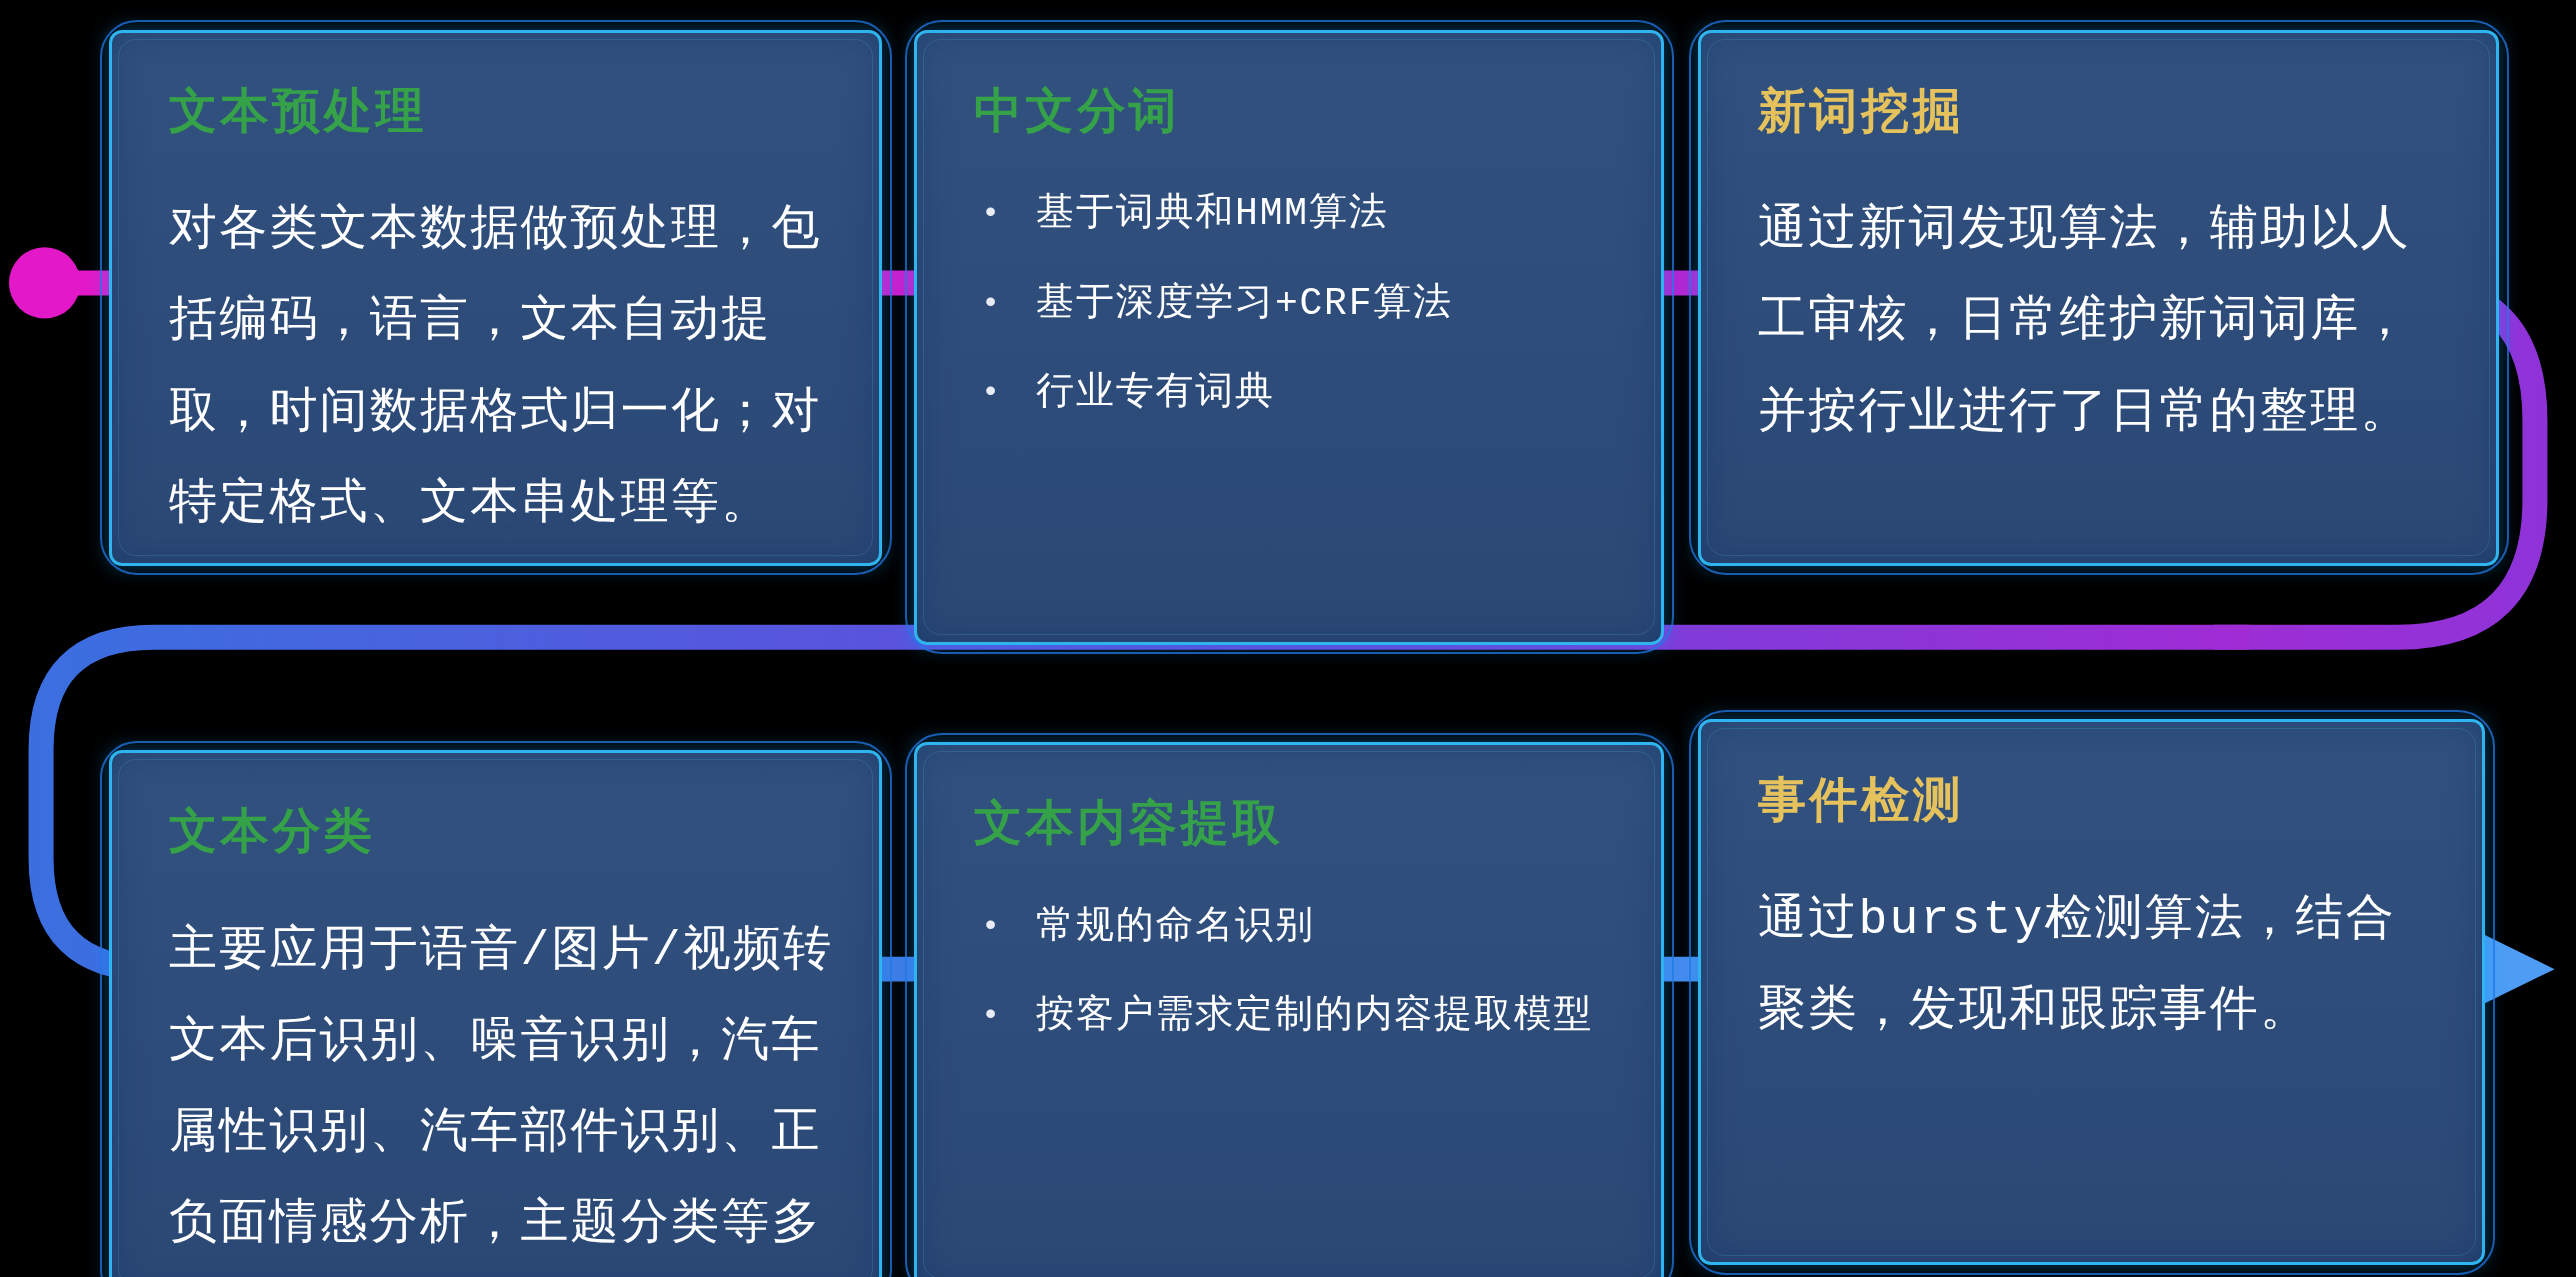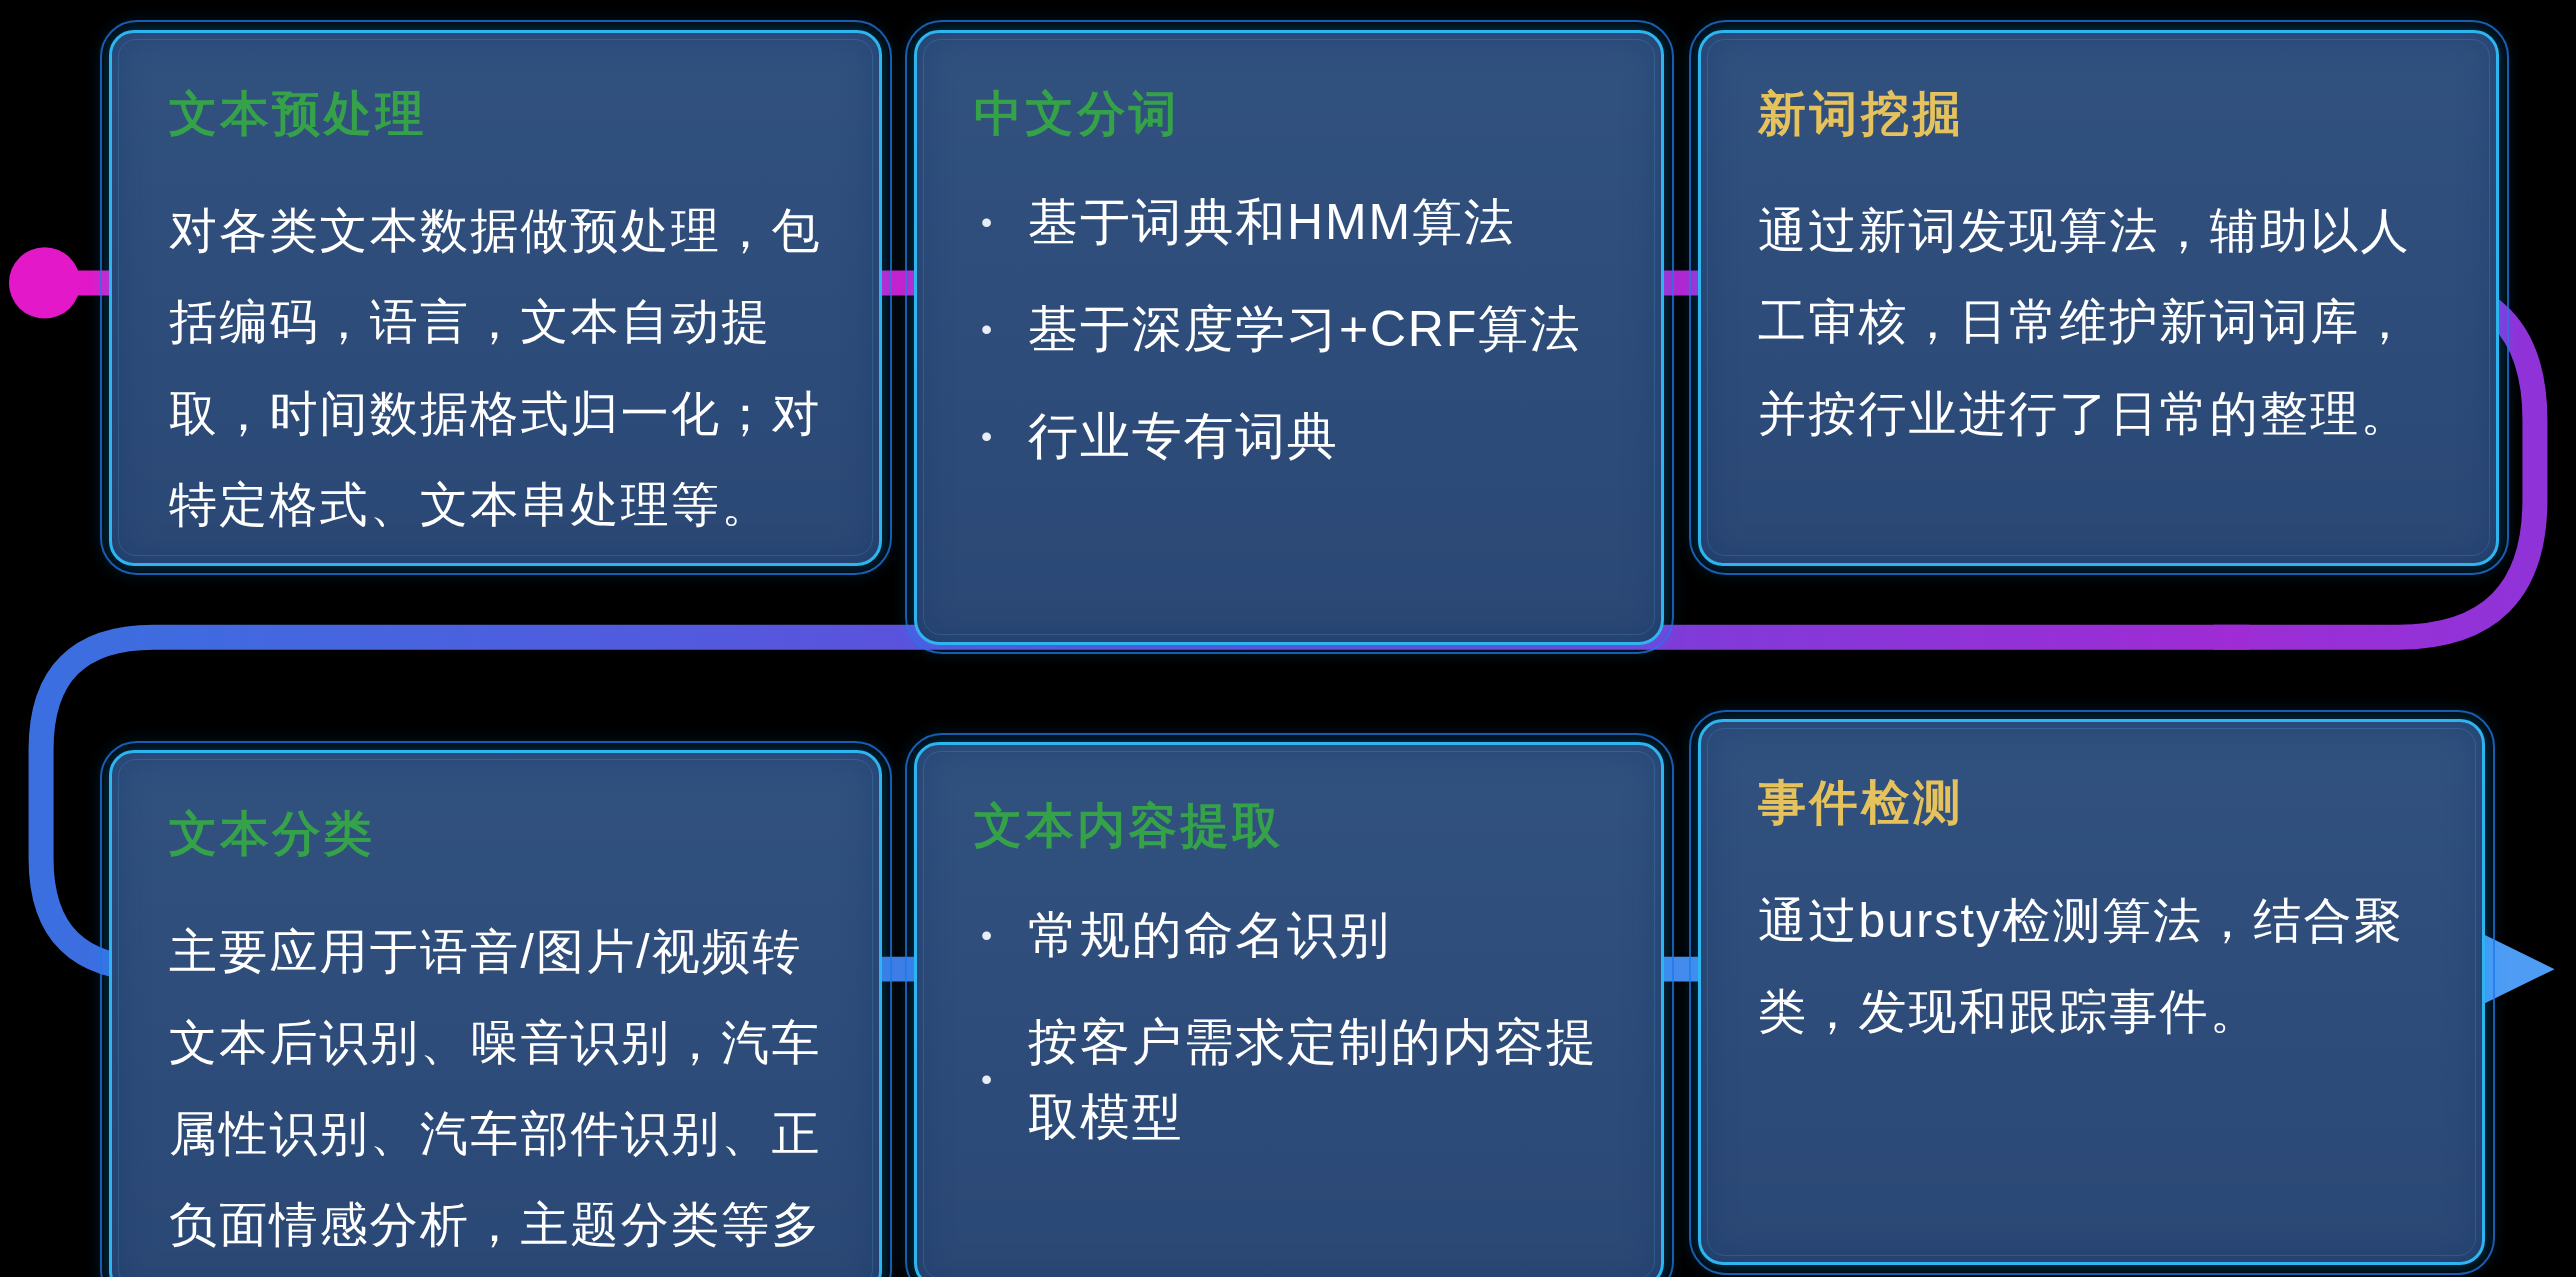--- a/index.html
+++ b/index.html
@@ -21,23 +21,24 @@
     width: 2576px;
     height: 1277px;
     z-index: 1;
   }
   .card {
     position: absolute;
     z-index: 2;
     box-sizing: border-box;
     background: linear-gradient(180deg, #31517F 0%, #2B4875 100%);
     border: 3.6px solid #2EB5EF;
-    border-radius: 25px;
+    border-radius: 13px;
     padding: 55px 39px 36px 57px;
     box-shadow: 0 0 19.6px 1.8px rgba(0,160,255,0.35), inset 0 0 36px rgba(10,40,90,0.35);
+    font-family: Liberation Mono, monospace;
   }
   .card::before {
     content: "";
     position: absolute;
     inset: -12.5px;
     border: 2.7px solid rgba(34,120,230,0.75);
     border-radius: 37px;
     pointer-events: none;
   }
   .card::after {
@@ -72,23 +73,23 @@
     line-height: 1.9;
     letter-spacing: 2.2px;
   }
   .bullets {
     margin: 0;
     padding: 0;
     list-style: none;
   }
   .bullets li {
     display: flex;
-    align-items: center;
+    align-items: flex-start;
     color: #FFFFFF;
-    font-size: 50px;
+    font-size: 38px;
     line-height: 1.5;
     letter-spacing: 1.8px;
     margin: 0 0 32px 7.1px;
   }
   .bullets li::before {
     content: "\2022";
     color: #E8EDF5;
     font-size: 32px;
     line-height: 1.8;
     margin-right: 34px;

